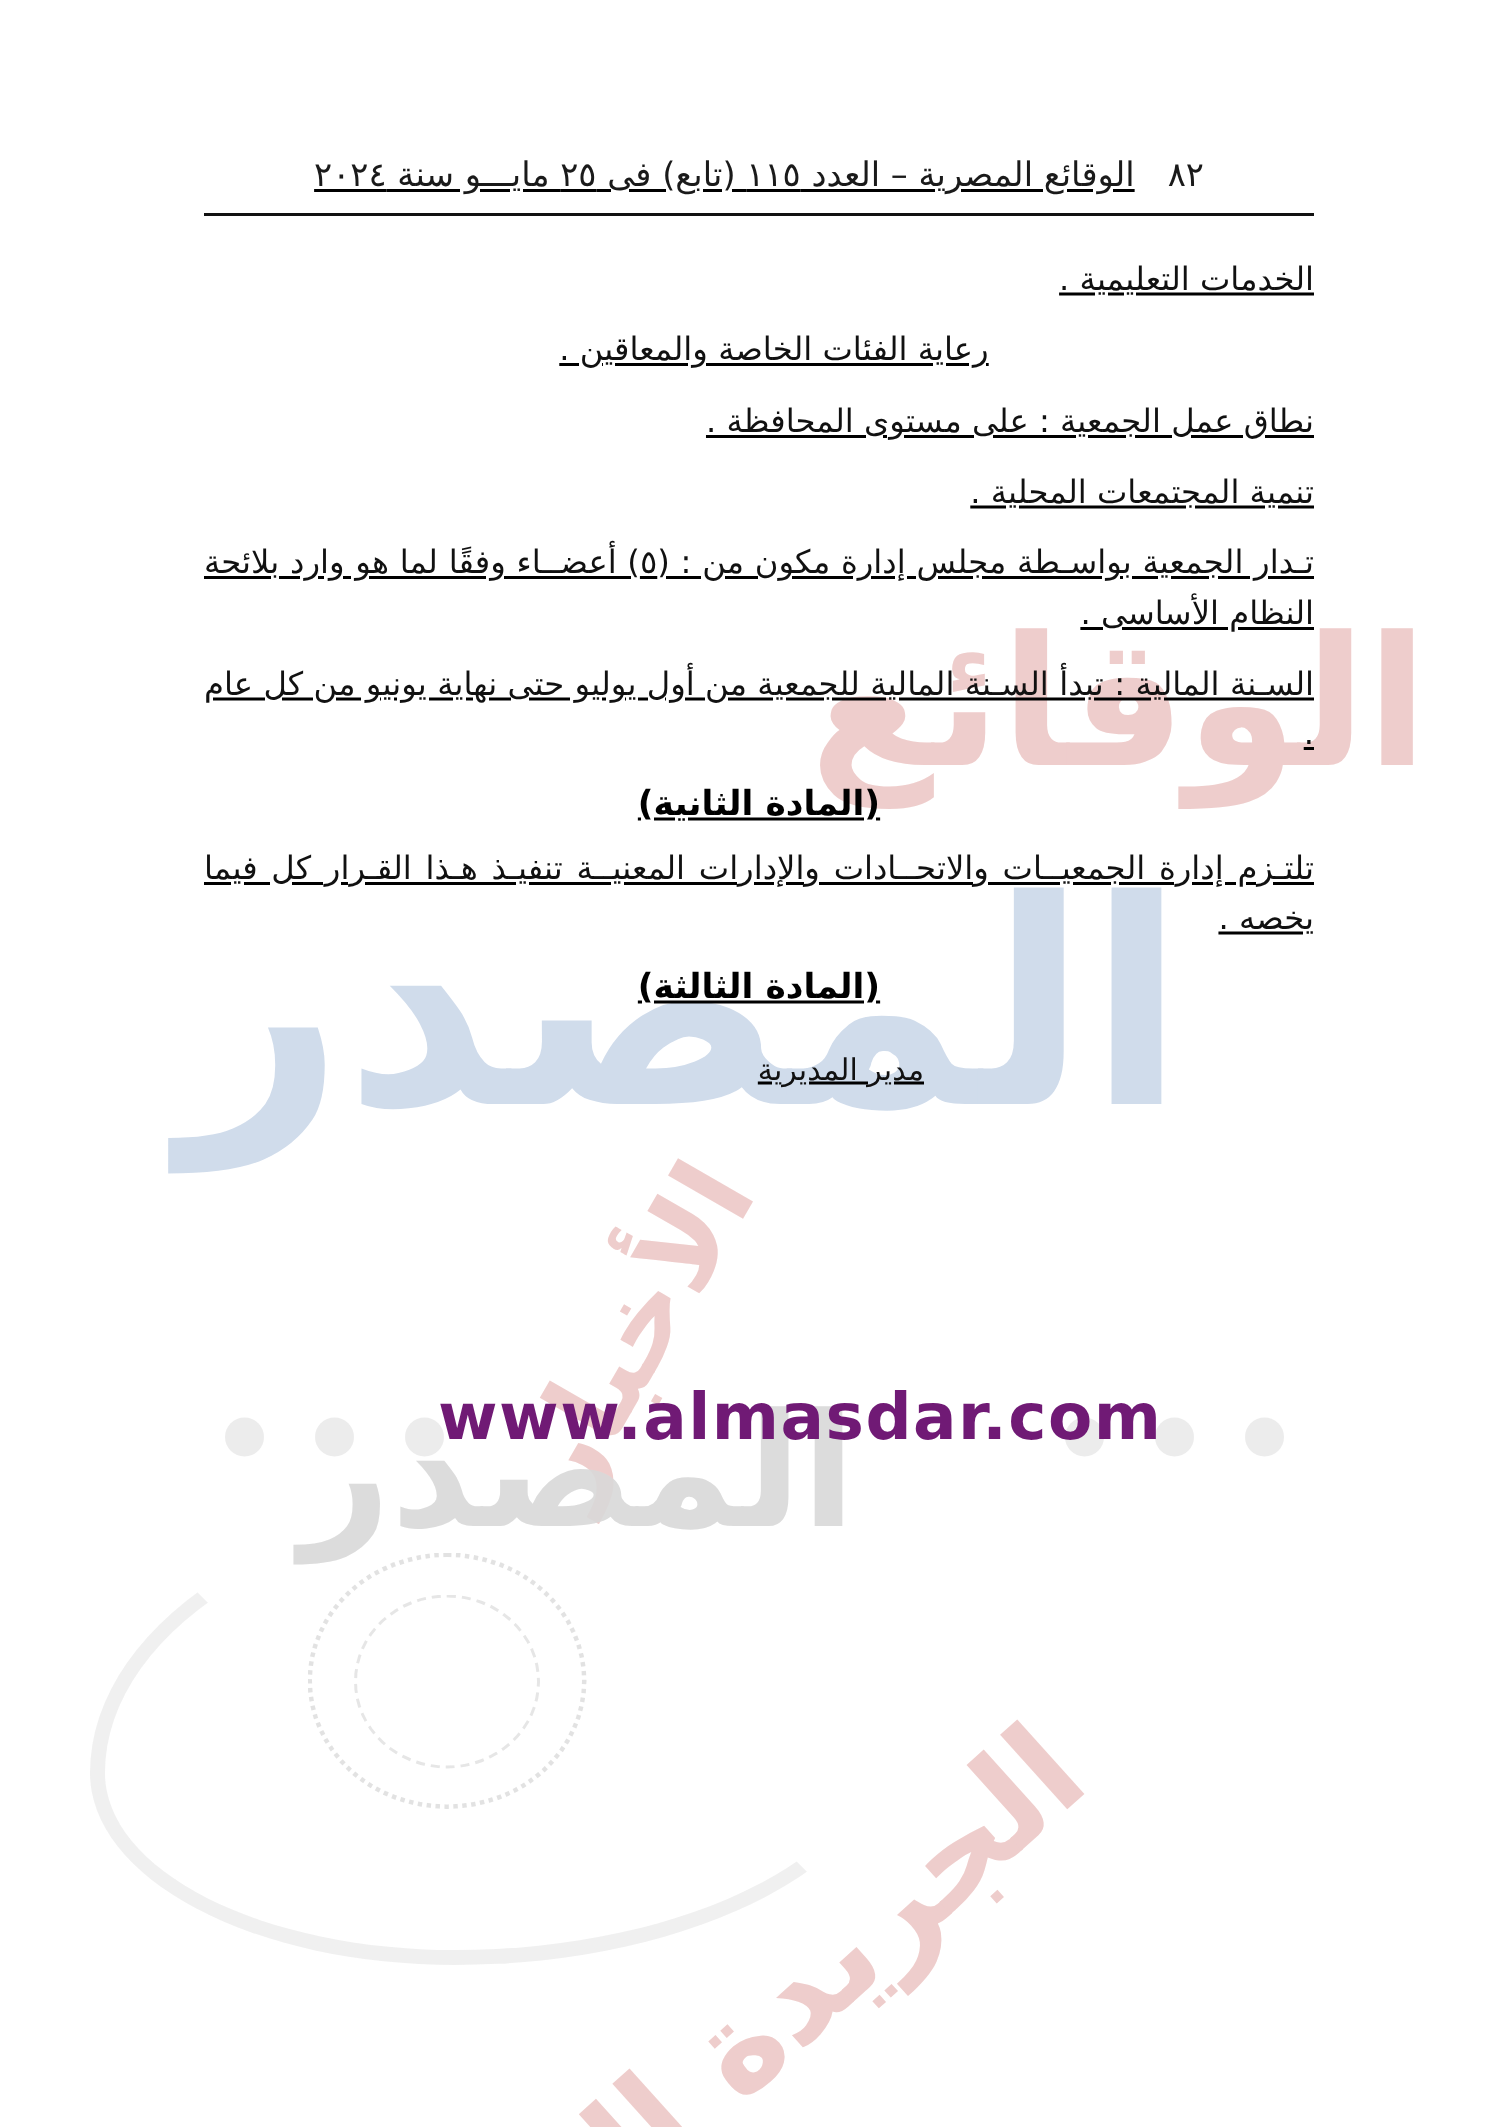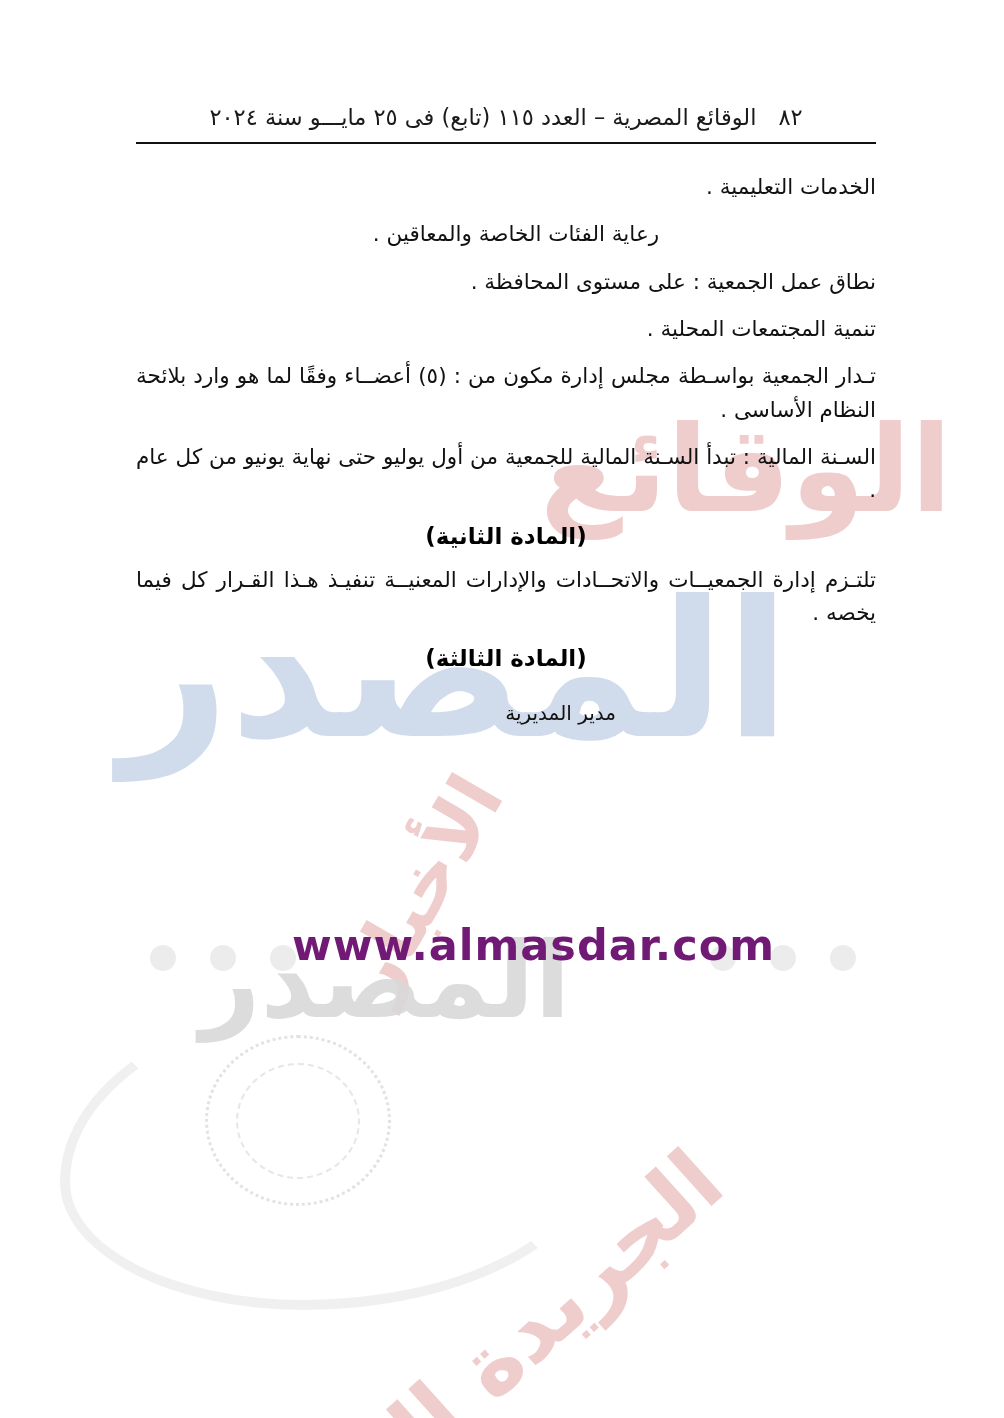--- a/index.html
+++ b/index.html
@@ -113,20 +113,21 @@
   }
 
   
   #page {
     position: relative;
     z-index: 2;
     width: 996px;
     height: 1418px;
     box-sizing: border-box;
     padding: 0;
+    text-decoration: underline;
   }
 
   .header-line {
     margin: 0;
     padding: 104px 130px 0 130px;
     text-align: center;
     font-size: 22.5px;
     color: #1a1a1a;
     font-family: "DejaVu Sans", sans-serif;
     letter-spacing: 0px;

